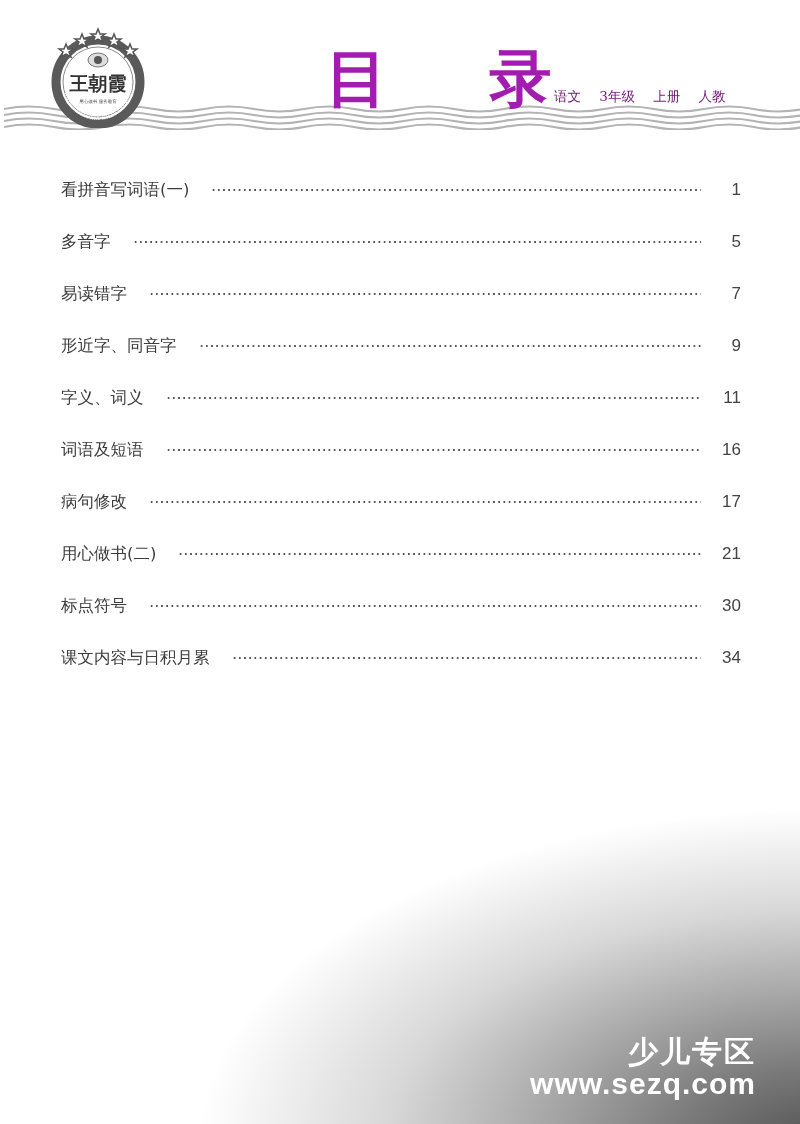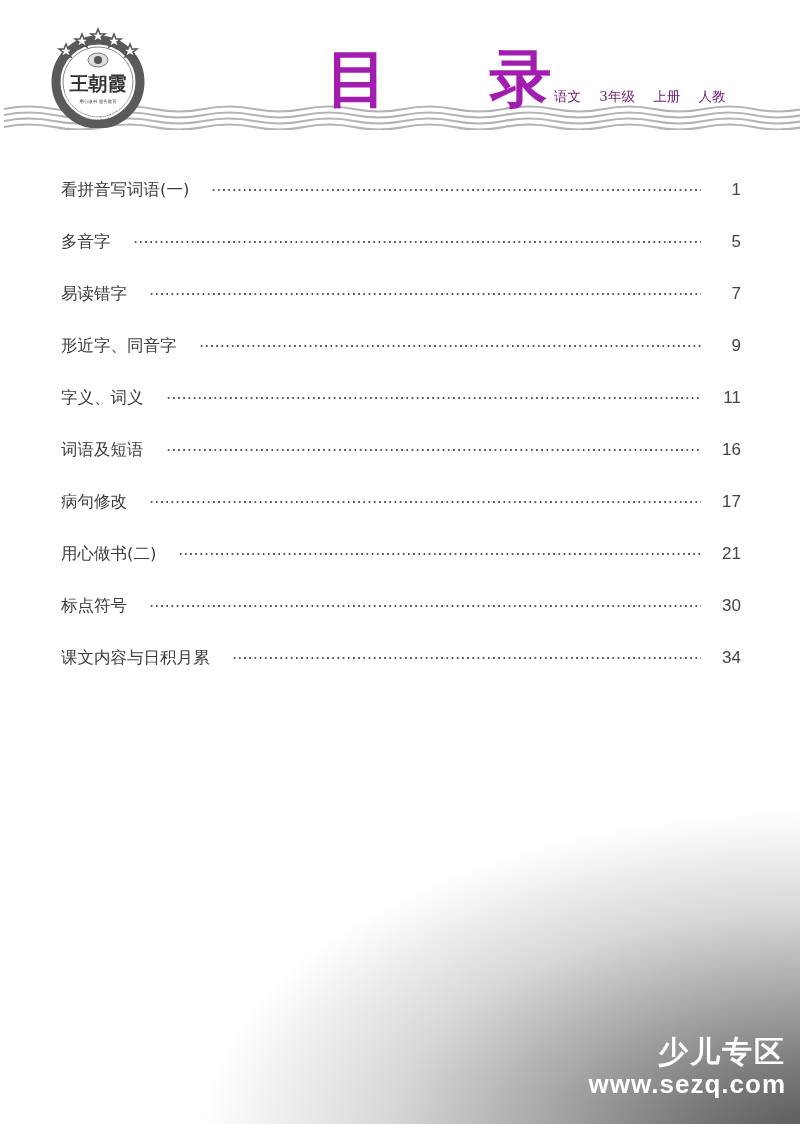--- a/index.html
+++ b/index.html
@@ -38,29 +38,29 @@
   .toc-dots {
     flex: 1; height: 2px; margin-right: 14px;
     background-image: radial-gradient(circle, #555 0.9px, transparent 1.1px);
     background-size: 5.2px 2px; background-repeat: repeat-x;
   }
   .toc-page {
     width: 26px; text-align: right;
     font-family: "Liberation Sans", sans-serif; font-size: 17px; color: #444;
   }
   .watermark {
-    position: absolute; right: 14px; top: 1034px; text-align: right; color: #ffffff;
+    position: absolute; right: 44px; top: 1034px; text-align: right; color: #ffffff;
   }
   .wm-brand {
     font-family: "DejaVu Sans", sans-serif; font-weight: bold;
     font-size: 30px; letter-spacing: 2px; line-height: 36px;
   }
   .wm-url {
     font-family: "Liberation Sans", sans-serif; font-weight: bold;
-    font-size: 26px; letter-spacing: 1px; line-height: 28px;
+    font-size: 30px; letter-spacing: 1px; line-height: 28px;
   }
 </style>
 </head>
 <body>
 
 <div class="corner-shade"></div>
 
 <div class="header">
   <svg class="waves" viewBox="0 0 800 26" preserveAspectRatio="none">
     <g fill="none" stroke="#b3b3b3" stroke-width="2.2">

